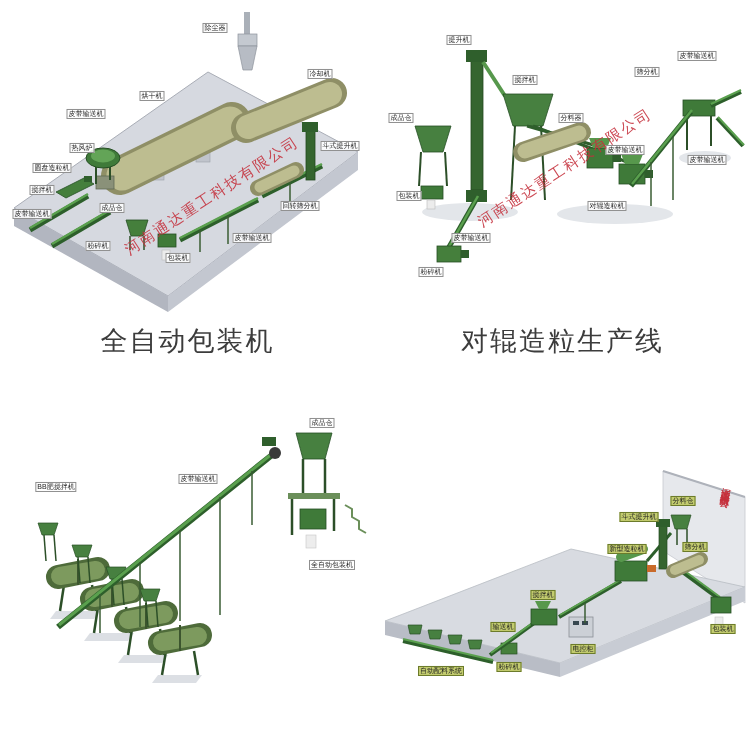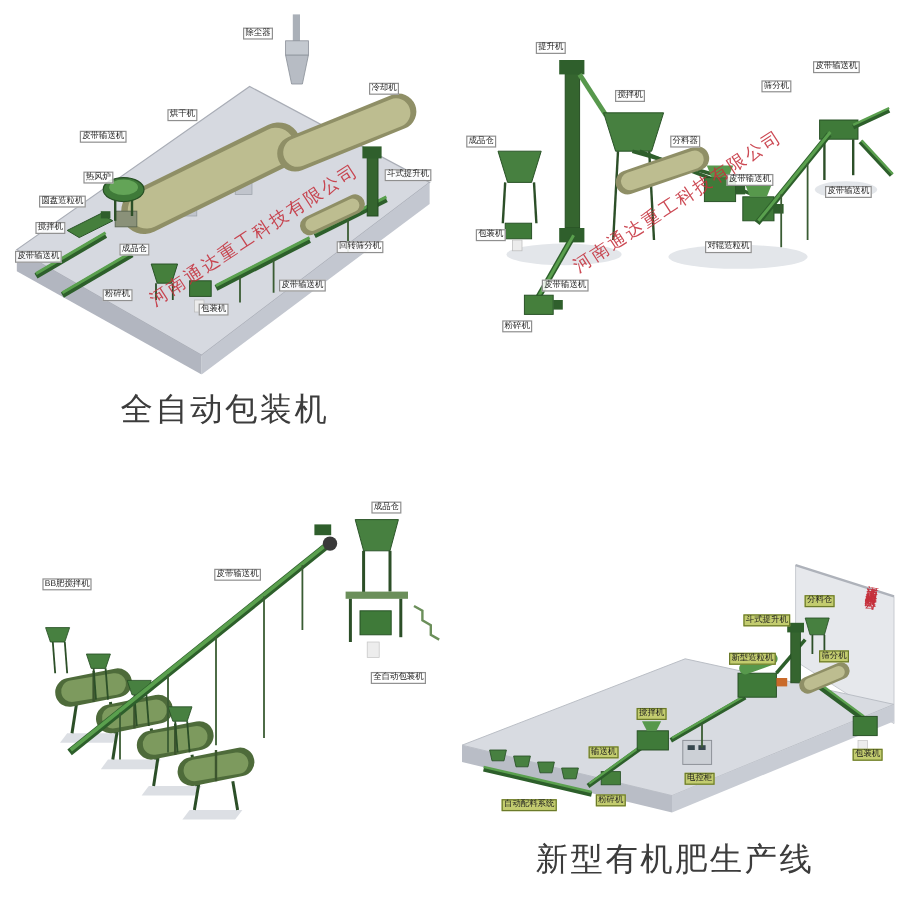--- a/index.html
+++ b/index.html
@@ -191,20 +191,21 @@
       <span class="lbl" style="left:232px; top:206px;">对辊造粒机</span>
       <span class="lbl" style="left:272px; top:72px;">筛分机</span>
       <span class="lbl" style="left:196px; top:118px;">分料器</span>
       <span class="lbl" style="left:96px;  top:238px;">皮带输送机</span>
       <span class="lbl" style="left:332px; top:160px;">皮带输送机</span>
       <span class="lbl" style="left:56px;  top:272px;">粉碎机</span>
       <span class="lbl" style="left:34px;  top:196px;">包装机</span>
       <span class="lbl" style="left:322px; top:56px;">皮带输送机</span>
       <span class="lbl" style="left:250px; top:150px;">皮带输送机</span>
     </div>
+    <div class="caption">对辊造粒生产线</div>
   </div>
 
   <div class="panel">
     <div class="artwrap">
       <svg viewBox="0 0 375 312">
         <g fill="#dcdfe4">
           <polygon points="56,236 100,236 94,244 50,244"></polygon>
           <polygon points="90,258 134,258 128,266 84,266"></polygon>
           <polygon points="124,280 168,280 162,288 118,288"></polygon>
           <polygon points="158,300 202,300 196,308 152,308"></polygon>
@@ -350,16 +351,15 @@
       <span class="lbl olive" style="left:128px; top:252px;">输送机</span>
       <span class="lbl olive" style="left:134px; top:292px;">粉碎机</span>
       <span class="lbl olive" style="left:168px; top:220px;">搅拌机</span>
       <span class="lbl olive" style="left:252px; top:174px;">新型造粒机</span>
       <span class="lbl olive" style="left:320px; top:172px;">筛分机</span>
       <span class="lbl olive" style="left:264px; top:142px;">斗式提升机</span>
       <span class="lbl olive" style="left:348px; top:254px;">包装机</span>
       <span class="lbl olive" style="left:66px;  top:296px;">自动配料系统</span>
       <span class="lbl olive" style="left:208px; top:274px;">电控柜</span>
     </div>
-    <div class="caption">新型有机肥生产线</div>
   </div>
 
 </div>
 
 </body></html>

